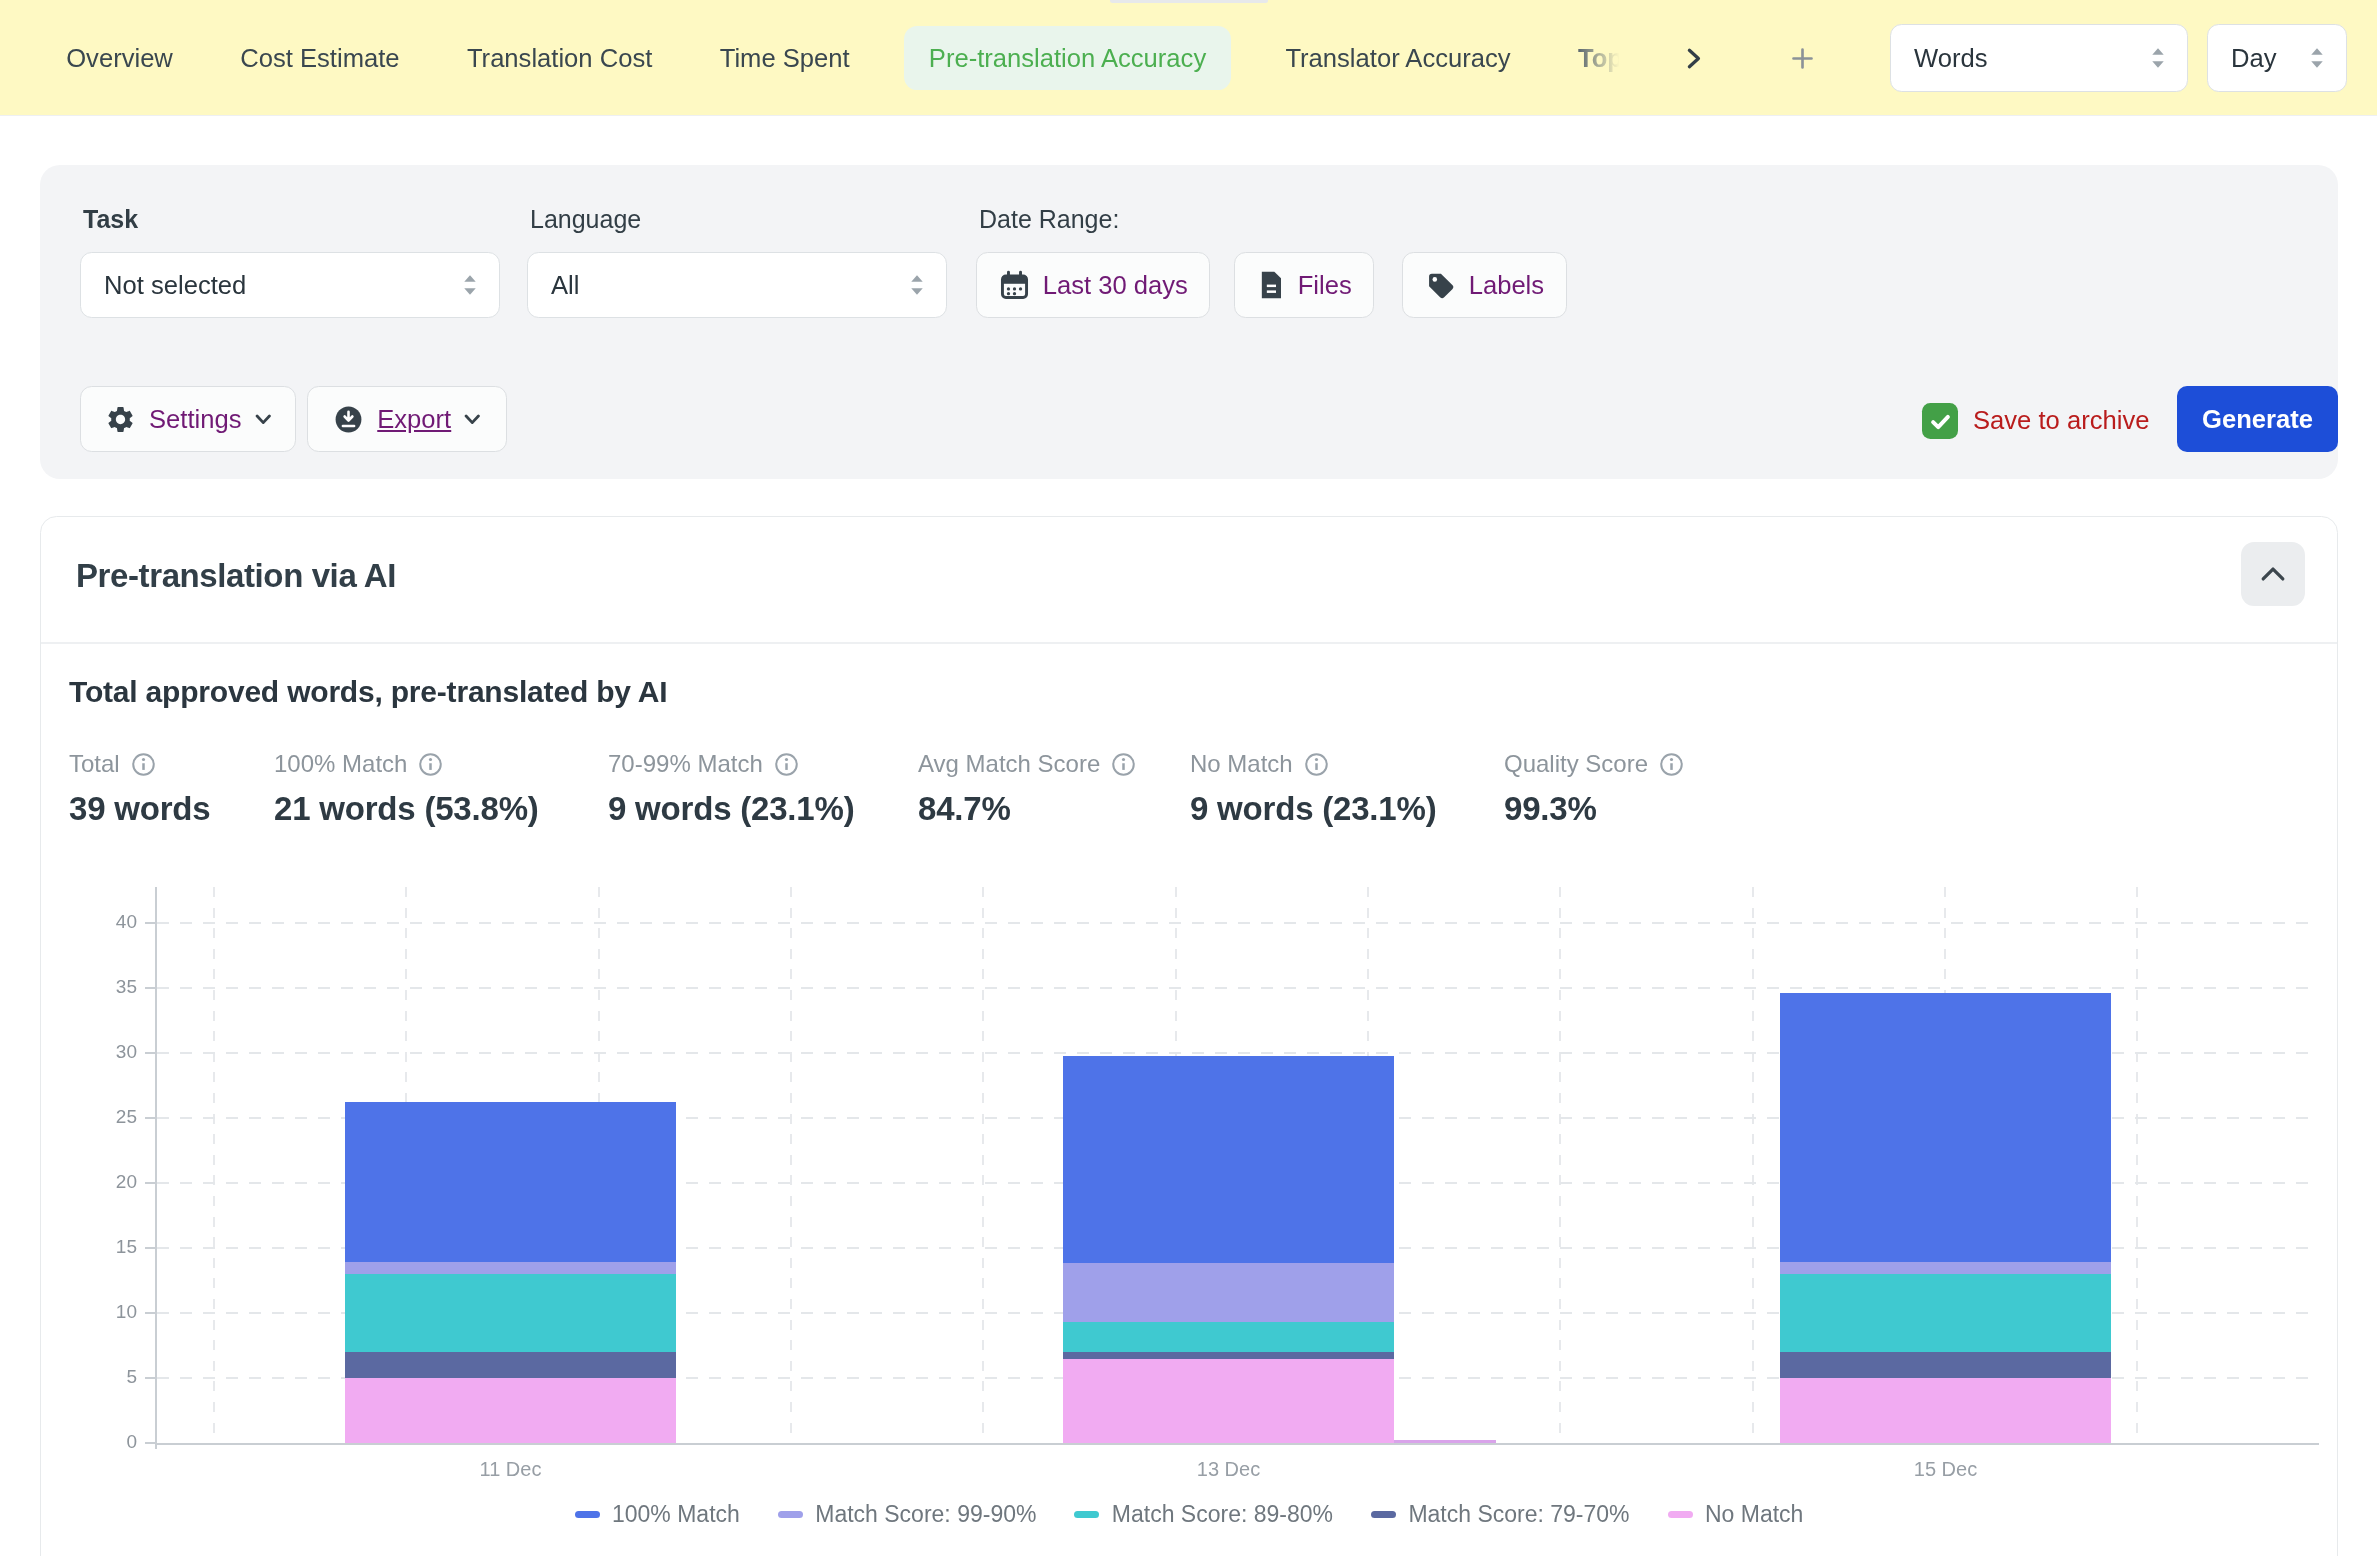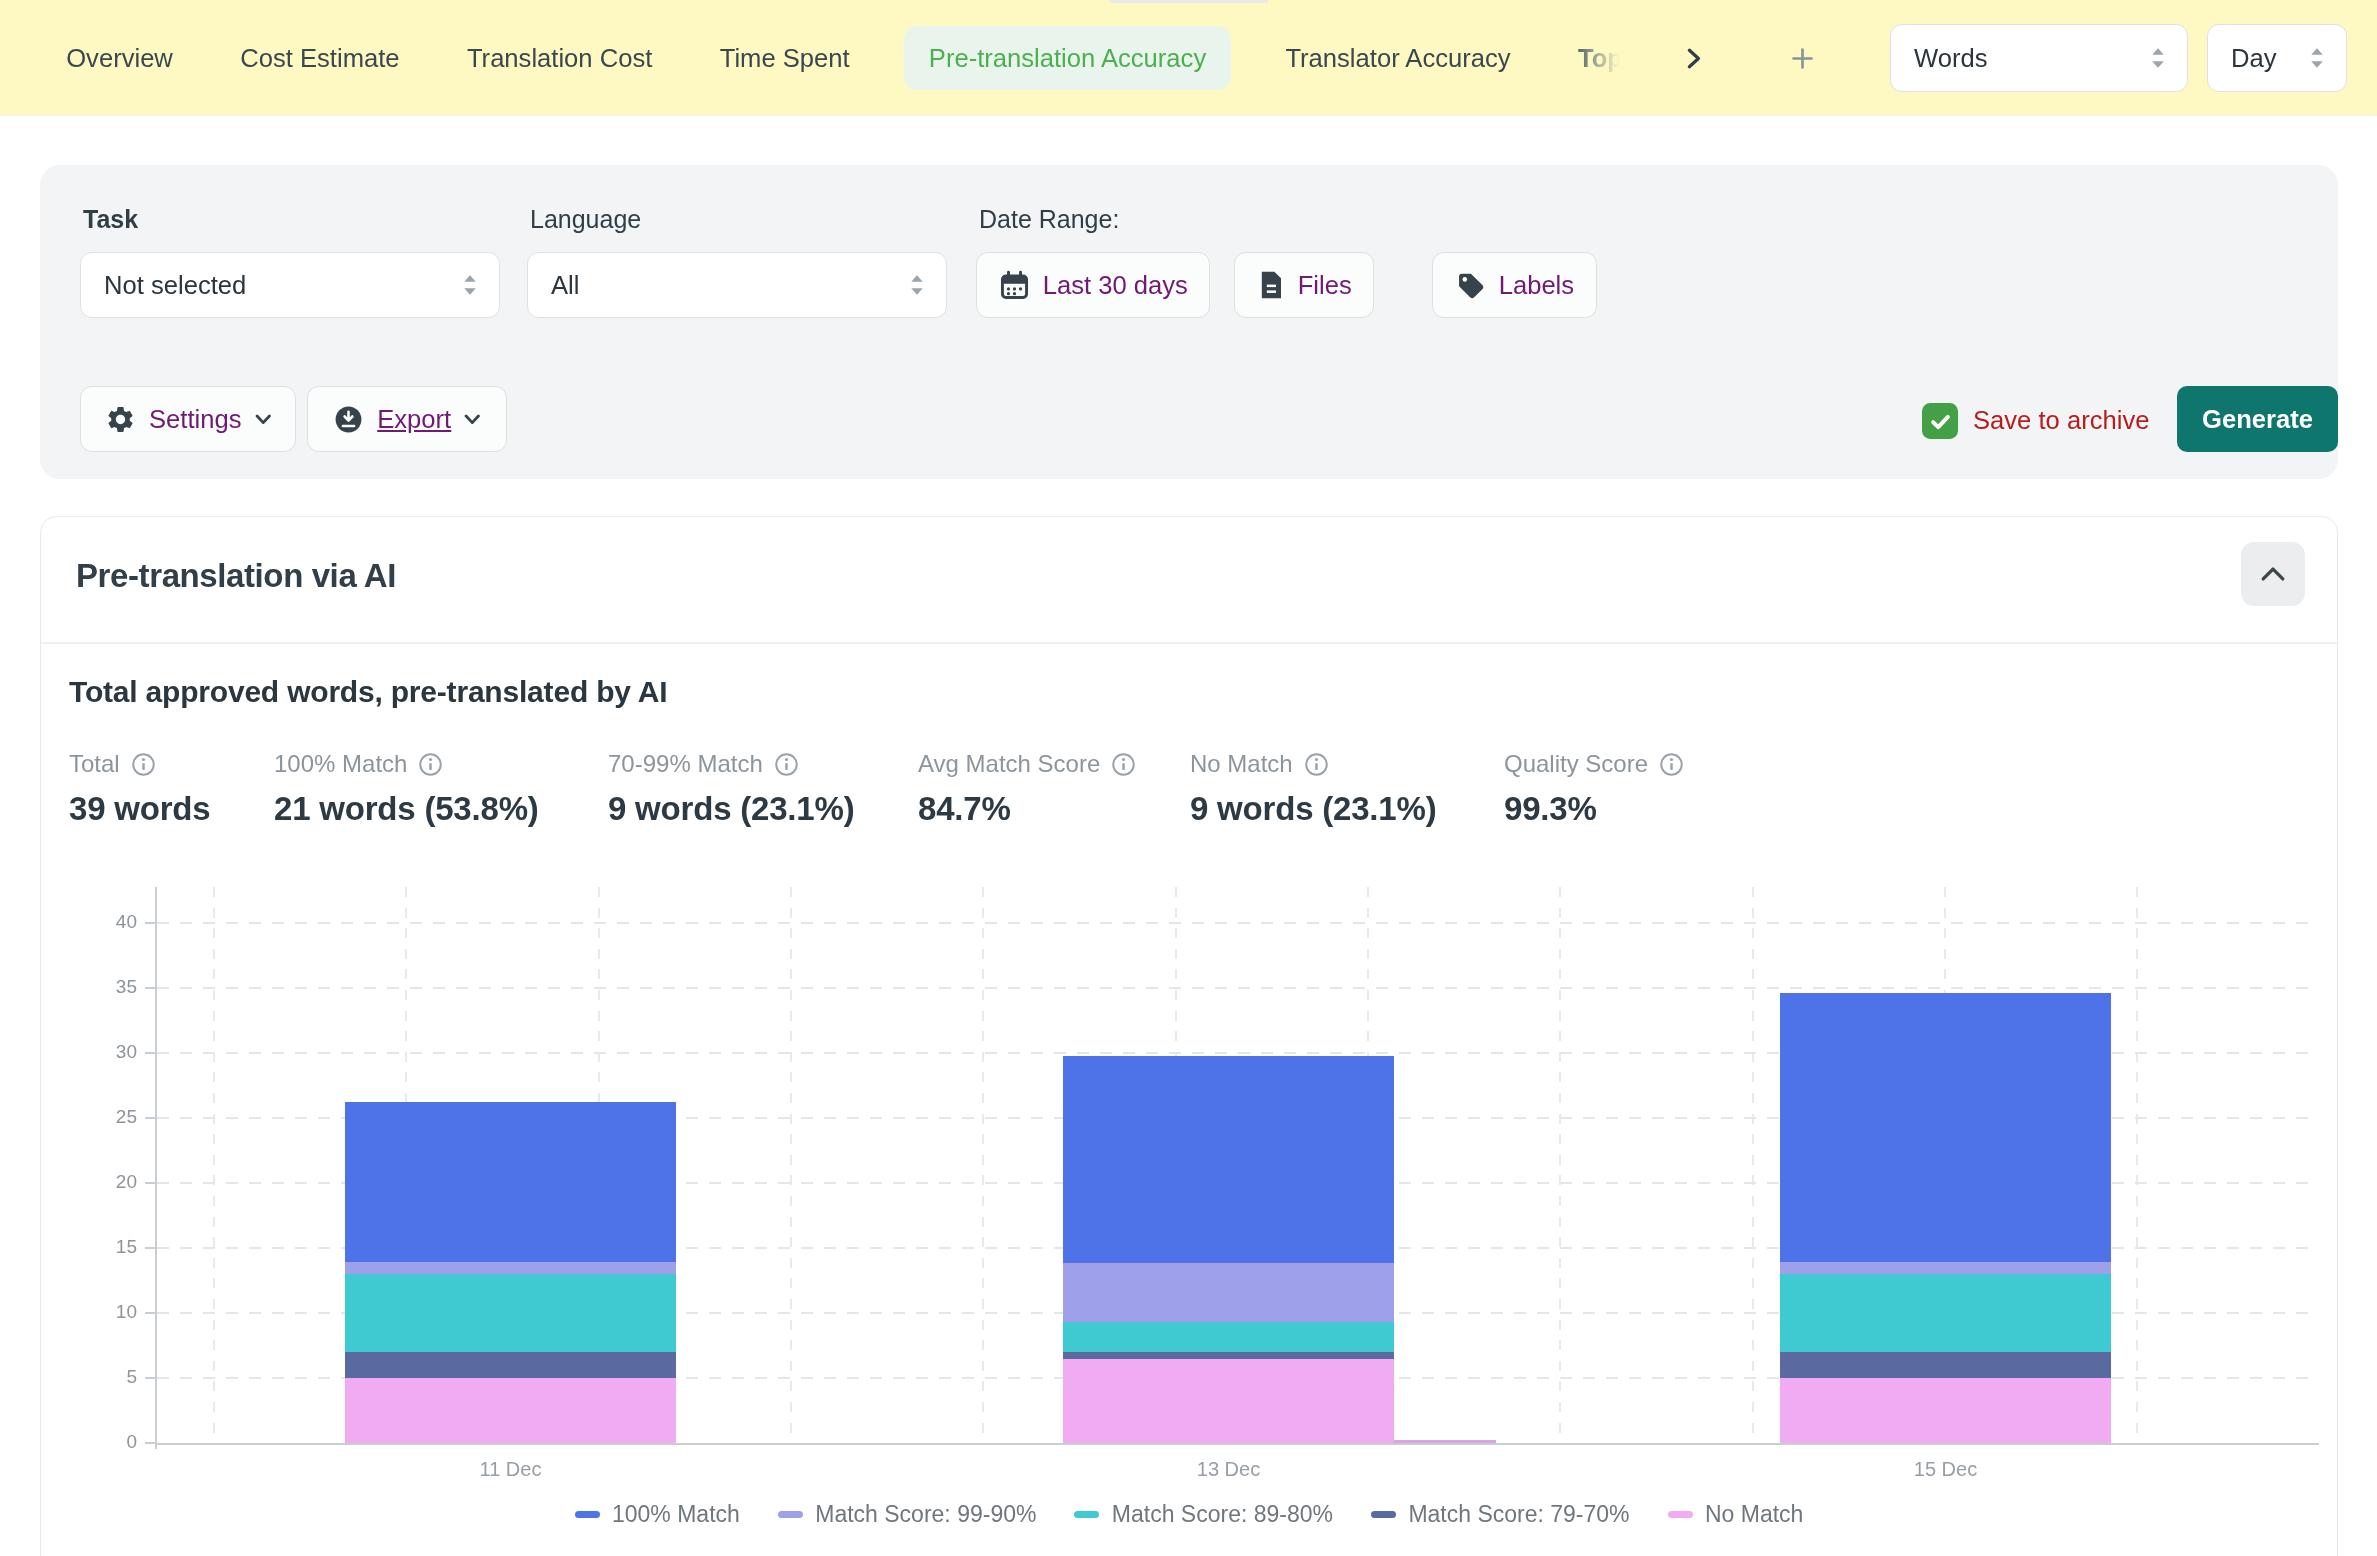--- a/index.html
+++ b/index.html
@@ -28,21 +28,21 @@
   .filter-panel { position:absolute; left:40px; top:165px; width:2298px; height:314px;
     background:#f3f4f6; border-radius:20px; }
   .f-label { position:absolute; font-size:25px; font-weight:500; color:#323e46; }
   .fp-select { position:absolute; height:66px; }
   .btn-light { position:absolute; height:66px; background:#fbfcfc; border:1.7px solid #dcdfe2; border-radius:11.6px;
     display:flex; align-items:center; justify-content:center; gap:13.2px; font-size:25.6px; color:#701a75;
     cursor:pointer; padding:0 21.5px; white-space:nowrap; }
   .checkbox { position:absolute; left:1882px; top:238px; width:36px; height:36px; background:#43a047;
     border-radius:8.3px; display:flex; align-items:center; justify-content:center; cursor:pointer; }
   .save-label { position:absolute; left:1933px; top:241px; font-size:25.6px; color:#b91c1c; }
-  .btn-generate { position:absolute; left:2137px; top:221px; width:161px; height:66px; background:#0f766e;
+  .btn-generate { position:absolute; left:2137px; top:221px; width:161px; height:66px; background:#1d4ed8;
     border:none; border-radius:10px; color:#fff; font-size:25.6px; font-weight:600; cursor:pointer;
     font-family:"Liberation Sans", sans-serif; }
 
   
   .main-panel { position:absolute; left:40px; top:516px; width:2298px; height:1106px;
     background:#fff; border:1.7px solid #e7eaec; border-radius:16.5px; }
   .panel-title { position:absolute; left:35px; top:40px; font-size:33px; font-weight:700; color:#323f48;
     letter-spacing:-0.4px; }
   .collapse-btn { position:absolute; left:2200px; top:25px; width:64px; height:64px; background:#ebedef;
     border:none; border-radius:13.2px; display:flex; align-items:center; justify-content:center; cursor:pointer; }
@@ -152,21 +152,21 @@
 
   <button class="btn-light" style="left:1194px; top:87px;">
     <svg width="28" height="30" viewBox="0 0 32 36">
       <path d="M5 2 h15 l8 8 v24 h-23 z" fill="#37424a"></path>
       <line x1="11" y1="19" x2="22" y2="19" stroke="#fff" stroke-width="3"></line>
       <line x1="11" y1="26" x2="22" y2="26" stroke="#fff" stroke-width="3"></line>
     </svg>
     <span>Files</span>
   </button>
 
-  <button class="btn-light" style="left:1362px; top:87px;margin-left:30px;">
+  <button class="btn-light" style="left:1362px; top:87px;">
     <svg width="31" height="31" viewBox="0 0 38 38">
       <path d="M5 8 a3.5 3.5 0 0 1 3.5-3.5 h11 l14 14 a3.5 3.5 0 0 1 0 5 l-10 10 a3.5 3.5 0 0 1 -5 0 L5 20 z" fill="#37424a"></path>
       <circle cx="12" cy="11.5" r="2.8" fill="#fff"></circle>
     </svg>
     <span>Labels</span>
   </button>
 
   <button class="btn-light" style="left:40px; top:221px; width:216px;text-align:center;">
     <svg width="31" height="31" viewBox="0 0 24 24">
       <path fill="#37424a" d="M19.14,12.94c0.04-0.3,0.06-0.61,0.06-0.94c0-0.32-0.02-0.64-0.07-0.94l2.03-1.58c0.18-0.14,0.23-0.41,0.12-0.61 l-1.92-3.32c-0.12-0.22-0.37-0.29-0.59-0.22l-2.39,0.96c-0.5-0.38-1.03-0.7-1.62-0.94L14.4,2.81c-0.04-0.24-0.24-0.41-0.48-0.41 h-3.84c-0.24,0-0.43,0.17-0.47,0.41L9.25,5.35C8.66,5.59,8.12,5.92,7.63,6.29L5.24,5.33c-0.22-0.08-0.47,0-0.59,0.22L2.74,8.87 C2.62,9.08,2.66,9.34,2.86,9.48l2.03,1.58C4.84,11.36,4.8,11.69,4.8,12s0.02,0.64,0.07,0.94l-2.03,1.58 c-0.18,0.14-0.23,0.41-0.12,0.61l1.92,3.32c0.12,0.22,0.37,0.29,0.59,0.22l2.39-0.96c0.5,0.38,1.03,0.7,1.62,0.94l0.36,2.54 c0.05,0.24,0.24,0.41,0.48,0.41h3.84c0.24,0,0.44-0.17,0.47-0.41l0.36-2.54c0.59-0.24,1.13-0.56,1.62-0.94l2.39,0.96 c0.22,0.08,0.47,0,0.59-0.22l1.92-3.32c0.12-0.22,0.07-0.47-0.12-0.61L19.14,12.94z M12,15.6c-1.98,0-3.6-1.62-3.6-3.6 s1.62-3.6,3.6-3.6s3.6,1.62,3.6,3.6S13.98,15.6,12,15.6z"></path>

